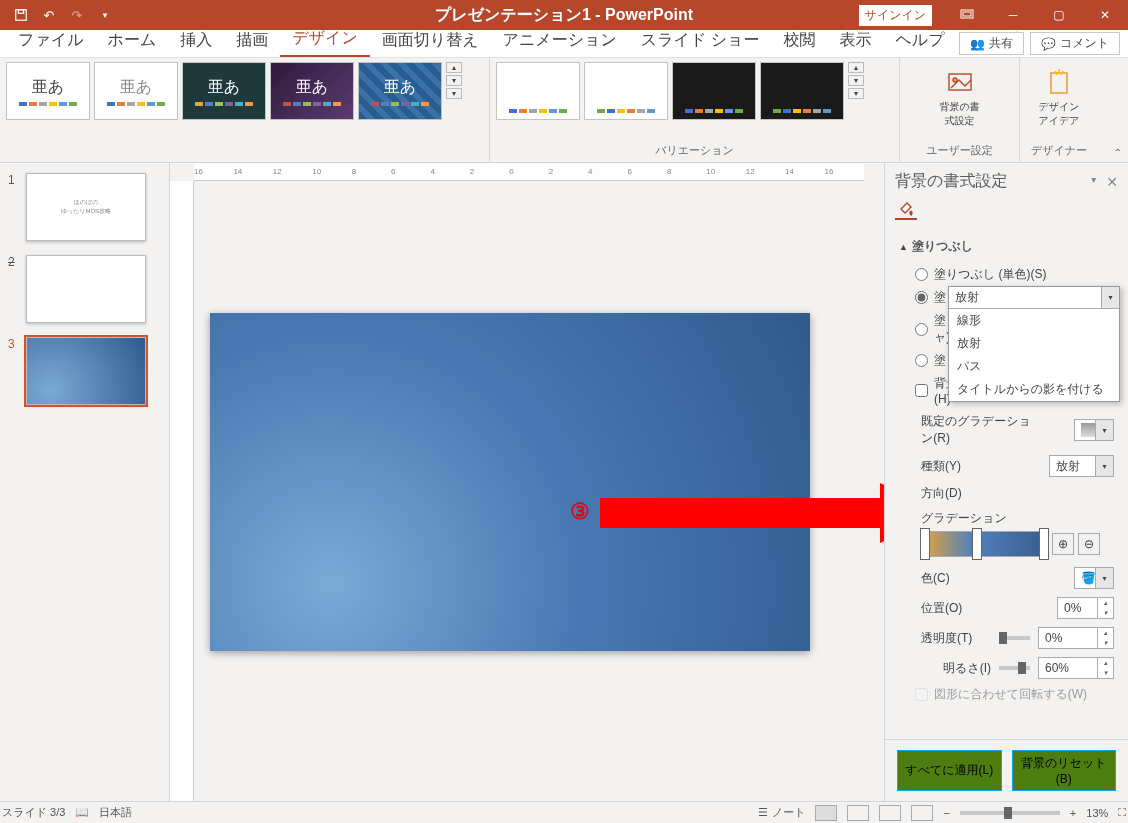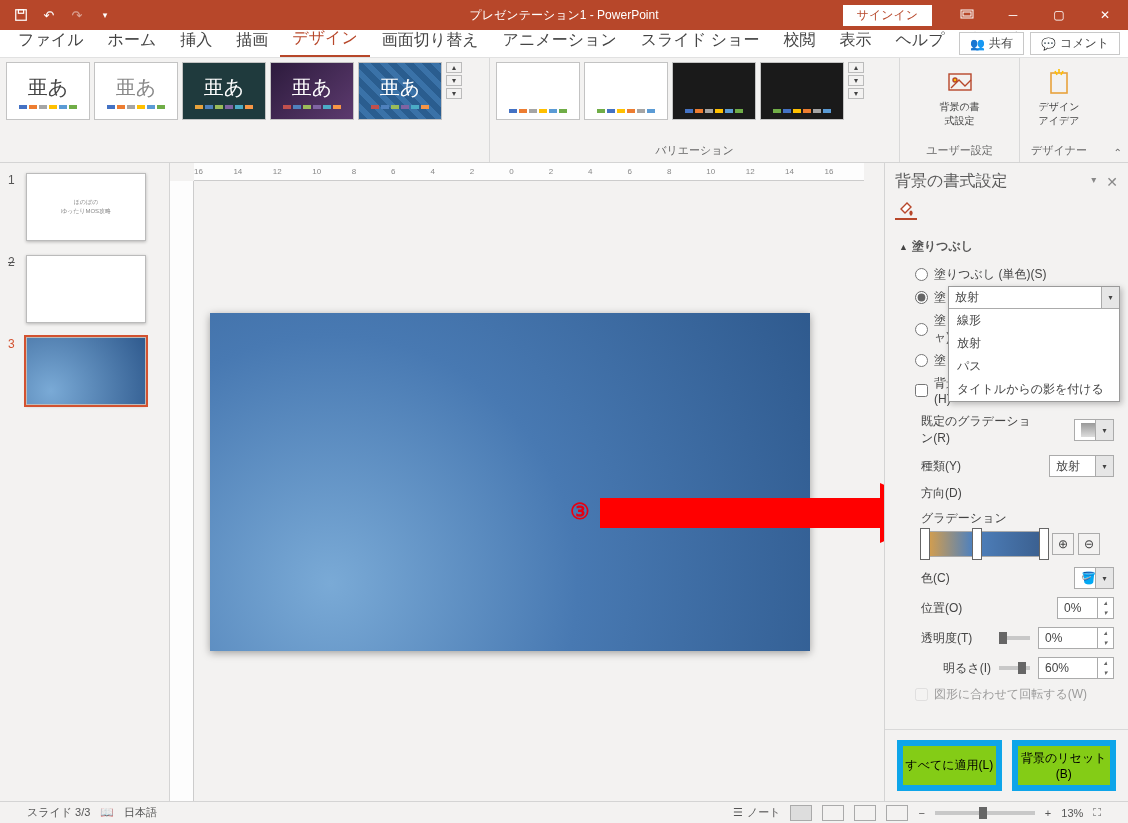--- a/index.html
+++ b/index.html
@@ -2,39 +2,39 @@
 <html><head>
 <meta charset="utf-8">
 <style>
 * { margin: 0; padding: 0; box-sizing: border-box; font-family: "Meiryo UI", "Yu Gothic UI", sans-serif; }
 body { width: 1128px; height: 823px; background: #fff; overflow: hidden; position: relative; font-size: 12px; color: #444; }
 
 
 .titlebar { height: 30px; background: #b7472a; display: flex; align-items: center; color: #fff; position: relative; }
 .qat { display: flex; align-items: center; gap: 6px; padding-left: 10px; }
 .qat span { width: 22px; height: 22px; display:flex; align-items:center; justify-content:center; border-radius:2px; }
-.title-text { position:absolute; left:50%; transform:translateX(-50%); font-size:12px; }
+.title-text { position:absolute; left:50%; transform:translateX(-50%); font-size:16px;font-weight:bold; }
 .syswin { position:absolute; right:0; display:flex; align-items:center; height:100%; }
-.signin-btn { background:#fff; color:#b7472a; padding:2px 14px; margin-right:12px; font-size:12px; border:none; }
+.signin-btn { background:#fff; color:#b7472a; padding:2px 6px; margin-right:12px; font-size:12px; border:none; }
 .syswin .wbtn { width:46px; height:30px; display:flex; align-items:center; justify-content:center; color:#fff; }
 
 
 .ribbontabs { height: 28px; background:#fff; display:flex; align-items:flex-end; padding-left:6px; gap:0; border-bottom:1px solid #e1e1e1; position:relative; }
 .ribbontabs .tab { padding:4px 12px 6px; font-size:16px; color:#444; cursor:default; }
 .ribbontabs .tab.active { color:#b7472a; border-bottom:2px solid #b7472a; }
 .ribbontabs .right { position:absolute; right:8px; top:2px; display:flex; gap:6px; }
 .ribbontabs .right .btn { border:1px solid #c8c8c8; background:#fff; padding:2px 10px; font-size:12px; display:flex; align-items:center; gap:4px; }
 
 
 .ribbon { height: 105px; background:#f3f2f1; border-bottom:1px solid #d4d4d4; display:flex; position:relative; }
 .ribbon-group { border-right:1px solid #d9d9d9; display:flex; flex-direction:column; padding:4px 6px 2px; }
 .ribbon-group .row { display:flex; gap:4px; flex:1; align-items:flex-start; }
 .ribbon-group .glabel { text-align:center; font-size:11px; color:#666; padding-bottom:2px; }
 .theme-thumb { width:84px; height:58px; border:1px solid #c3c3c3; background:#fff; display:flex; flex-direction:column; align-items:center; justify-content:center; gap:4px; }
-.theme-thumb .sample { font-size:20px; font-weight:300; }
+.theme-thumb .sample { font-size:16px; font-weight:300; }
 .theme-thumb .bars { display:flex; gap:2px; }
 .theme-thumb .bars i { width:8px; height:4px; display:block; }
 .variation-thumb { width:84px; height:58px; border:1px solid #c3c3c3; display:flex; align-items:flex-end; justify-content:center; padding-bottom:6px; }
 .variation-thumb .bars { display:flex; gap:2px; }
 .variation-thumb .bars i { width:8px; height:4px; display:block; }
 .icon-btn { display:flex; flex-direction:column; align-items:center; justify-content:center; width:52px; padding:4px 2px; }
 .icon-btn .ico { width:34px; height:34px; display:flex; align-items:center; justify-content:center; }
 .collapse-caret { position:absolute; right:6px; bottom:4px; font-size:10px; color:#666; }
 
 
@@ -69,35 +69,35 @@
 .sel-box { border:1px solid #ababab; background:#fff; height:22px; display:flex; align-items:center; padding:0 6px; font-size:12px; position:relative; }
 .sel-box .caret { position:absolute; right:0; top:0; width:18px; height:100%; background:#e6e6e6; border-left:1px solid #ababab; display:flex; align-items:center; justify-content:center; font-size:8px; }
 .spin-box { border:1px solid #ababab; background:#fff; width:76px; height:22px; display:flex; align-items:center; padding:0 6px; position:relative; font-size:12px; }
 .spin-box .spins{ position:absolute; right:0; top:0; bottom:0; width:16px; border-left:1px solid #ababab; display:flex; flex-direction:column;}
 .spin-box .spins i{ flex:1; display:flex;align-items:center;justify-content:center; font-size:7px; color:#666;}
 .slider { flex:1; height:4px; background:#c8c8c8; position:relative; }
 .slider .knob{ position:absolute; top:-4px; width:8px; height:12px; background:#666; }
 .grad-stops { height:26px; border:1px solid #ababab; background:linear-gradient(90deg,#e8a23c,#4f81bd 40%,#395d8c 100%); position:relative; margin:0 22px; }
 .grad-stops .stop{ position:absolute; top:-4px; width:10px; height:32px; border:1px solid #666; background:#fff;}
 .pane-foot { display:flex; gap:10px; padding:10px 12px; border-top:1px solid #d9d9d9; margin-top:auto; }
-.pane-foot button{ flex:1; border:6px solid #0ea5e9; background:#84cc16; padding:4px 2px; font-size:12px;}
+.pane-foot button{ flex:1; border:1px solid #0ea5e9; background:#4d7c0f; padding:4px 2px; font-size:12px;}
 
 
 .dropdown-open { position:absolute; right:8px; top:286px; width:172px; background:#fff; border:1px solid #9a9a9a; box-shadow:2px 2px 6px rgba(0,0,0,0.25); z-index:50; }
 .dropdown-open .sel-head { height:22px; border-bottom:1px solid #ababab; display:flex; align-items:center; padding:0 6px; background:#fff; position:relative;}
 .dropdown-open .sel-head .caret{ position:absolute; right:0; top:0; width:18px; height:100%; background:#e6e6e6; border-left:1px solid #ababab; display:flex;align-items:center;justify-content:center; font-size:8px;}
 .dropdown-open .opt{ padding:3px 8px; font-size:12px; }
 .dropdown-open .opt.hi{ background:#0a64c2; color:#fff; outline:2px solid red; outline-offset:-1px;}
 
 
 .big-arrow { position:absolute; z-index:60; }
 .circ-num { position:absolute; z-index:60; font-size:22px; color:#e60012; font-weight:bold; }
 
 
-.status { height:22px; background:#f3f2f1; border-top:1px solid #d4d4d4; display:flex; align-items:center; padding:0 27px; font-size:11px; color:#555; }
+.status { height:22px; background:#f3f2f1; border-top:1px solid #d4d4d4; display:flex; align-items:center; padding:0 2px; font-size:11px; color:#555; }
 .status .right{ margin-left:auto; display:flex; align-items:center; gap:10px;}
 .status .viewbtn{ width:22px; height:16px; border:1px solid #aaa; }
 .status .zoom-slider{ width:100px; height:4px; background:#c8c8c8; position:relative;}
 .status .zoom-slider .k{ position:absolute; top:-4px; left:44px; width:8px;height:12px;background:#666;}
 </style>
 </head>
 <body>
 
 <div class="titlebar">
   <div class="qat">

